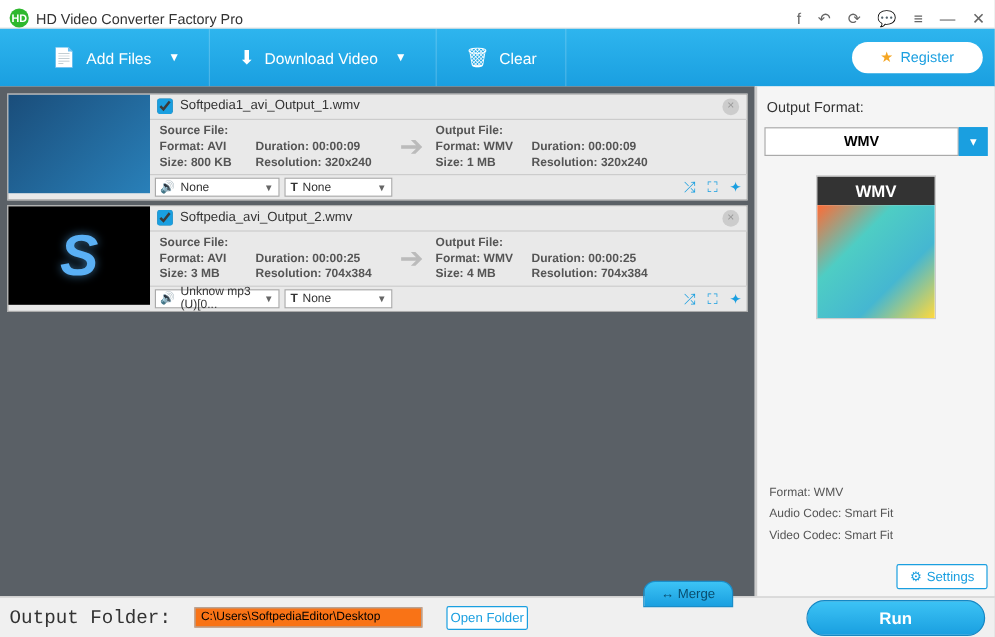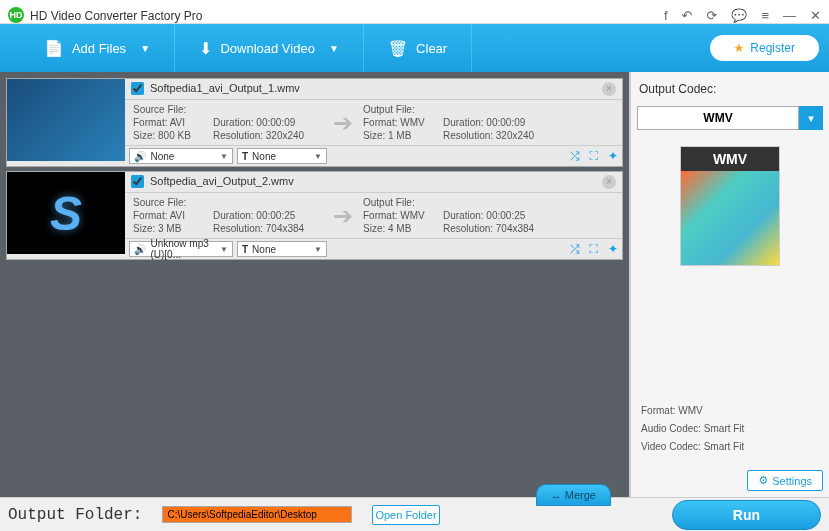--- a/index.html
+++ b/index.html
@@ -29,21 +29,21 @@
 .file-item { background: #e9e9e9; border: 1px solid #aaa; margin-bottom: 4px; display: flex; }
 .thumb { width: 118px; height: 82px; background: #000; display: flex; align-items: center; justify-content: center; overflow: hidden; position: relative; }
 .thumb1 { background: linear-gradient(135deg, #1a4d7a, #2980b9); }
 .thumb2 { background: #000; }
 .thumb2 .s { color: #5ab0f5; font-size: 48px; font-weight: bold; font-style: italic; text-shadow: 0 0 8px rgba(90,176,245,0.6); }
 .file-details { flex: 1; display: flex; flex-direction: column; }
 .file-header { background: #e9e9e9; padding: 3px 6px; display: flex; align-items: flex-start; gap: 6px; font-size: 11px; color: #333; border-bottom: 1px solid #ccc; }
 .file-header input[type=checkbox] { accent-color: #1a9fe0; }
 .file-header .close { margin-left: auto; color: #999; cursor: pointer; width: 14px; height: 14px; border-radius: 50%; background: #ccc; text-align: center; line-height: 14px; font-size: 10px; }
 .file-body { display: flex; align-items: center; padding: 4px 8px; flex: 1; font-size: 10px; color: #555; }
-.file-col { display: flex; flex-direction: column; gap: 2px; }
+.file-col { display: flex; flex-direction: column; gap: 2px; font-weight: bold; }
 .file-col.c1 { width: 80px; }
 .file-col.c2 { width: 110px; }
 .arrow { width: 40px; font-size: 24px; color: #bbb; text-align: center; }
 .file-footer { background: #e9e9e9; padding: 2px 4px; display: flex; align-items: center; gap: 4px; border-top: 1px solid #ccc; }
 .dd { background: #fff; border: 1px solid #aaa; padding: 1px 4px; font-size: 10px; color: #333; display: flex; align-items: center; gap: 4px; cursor: pointer; height: 16px; }
 .dd.w1 { width: 104px; }
 .dd.w2 { width: 90px; }
 .dd .carrot { margin-left: auto; font-size: 8px; color: #666; }
 .file-footer .right-icons { margin-left: auto; display: flex; gap: 10px; color: #1a9fe0; font-size: 12px; }
 .file-footer .right-icons span { cursor: pointer; }
@@ -201,21 +201,21 @@
             <span>⛶</span>
             <span>✦</span>
           </div>
         </div>
       </div>
     </div>
 
   </div>
 
   <div class="right-panel">
-    <div class="heading">Output Codec:</div>
+    <div class="heading">Output Format:</div>
     <div class="format-select">
       <div class="val">WMV</div>
       <div class="btn">▾</div>
     </div>
     <div class="format-icon">
       <div class="badge">WMV</div>
       <div class="pic"></div>
     </div>
     <div class="format-meta">
       <div>Format: WMV</div>

